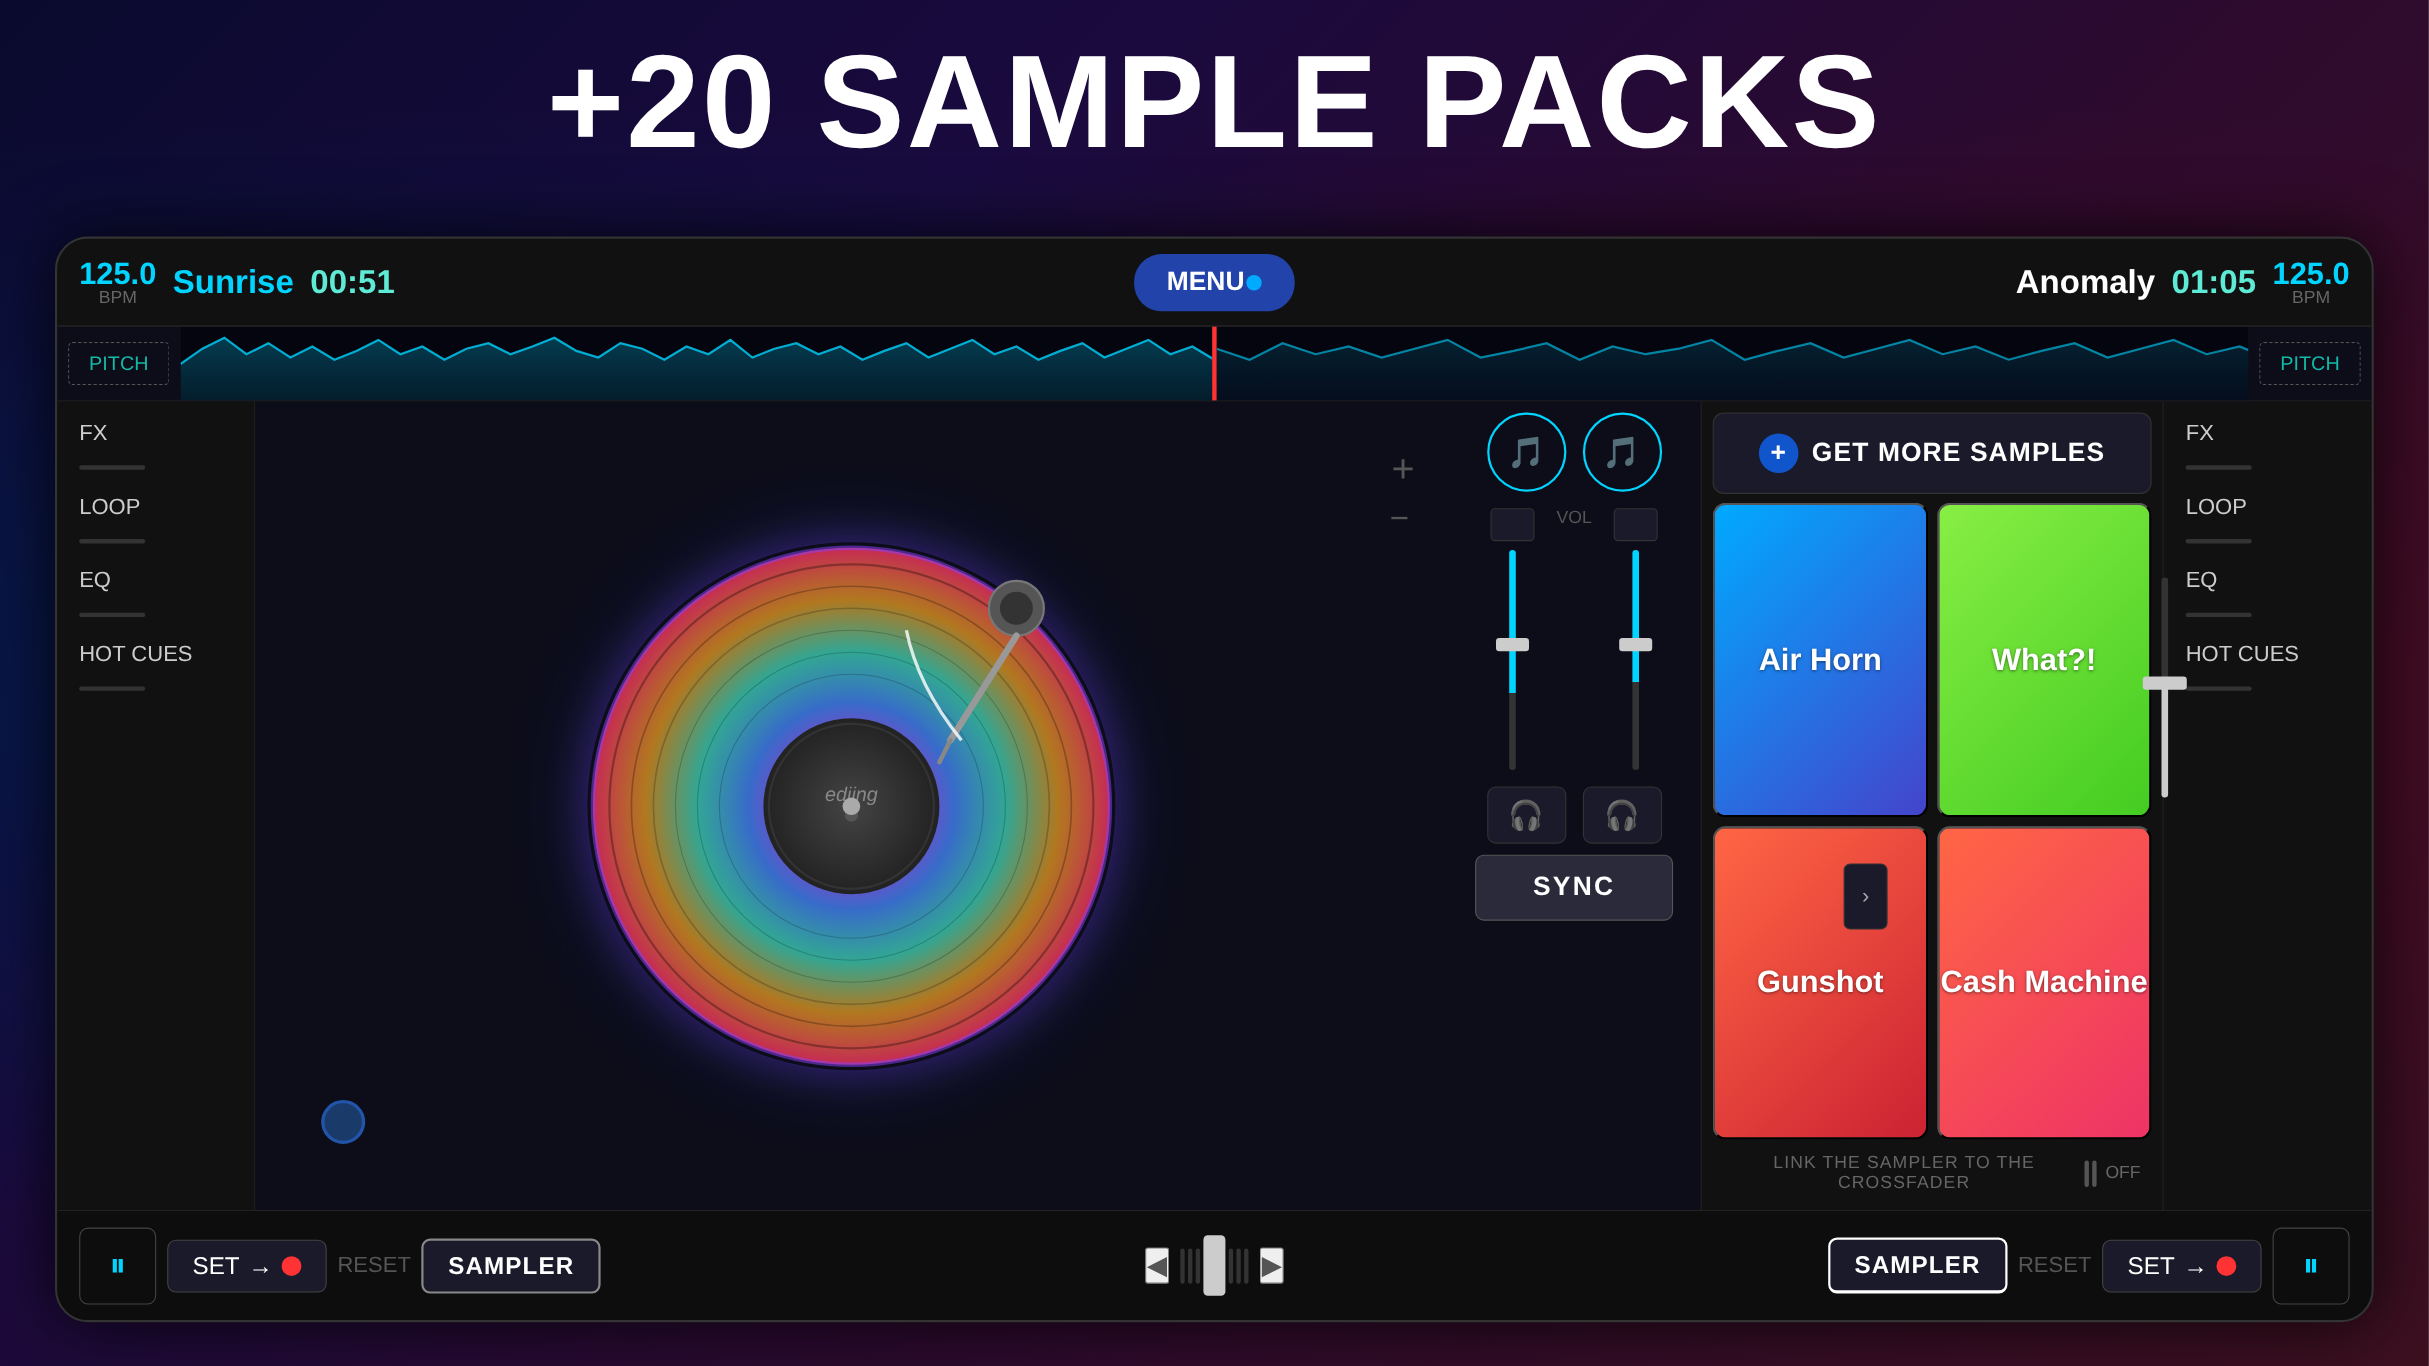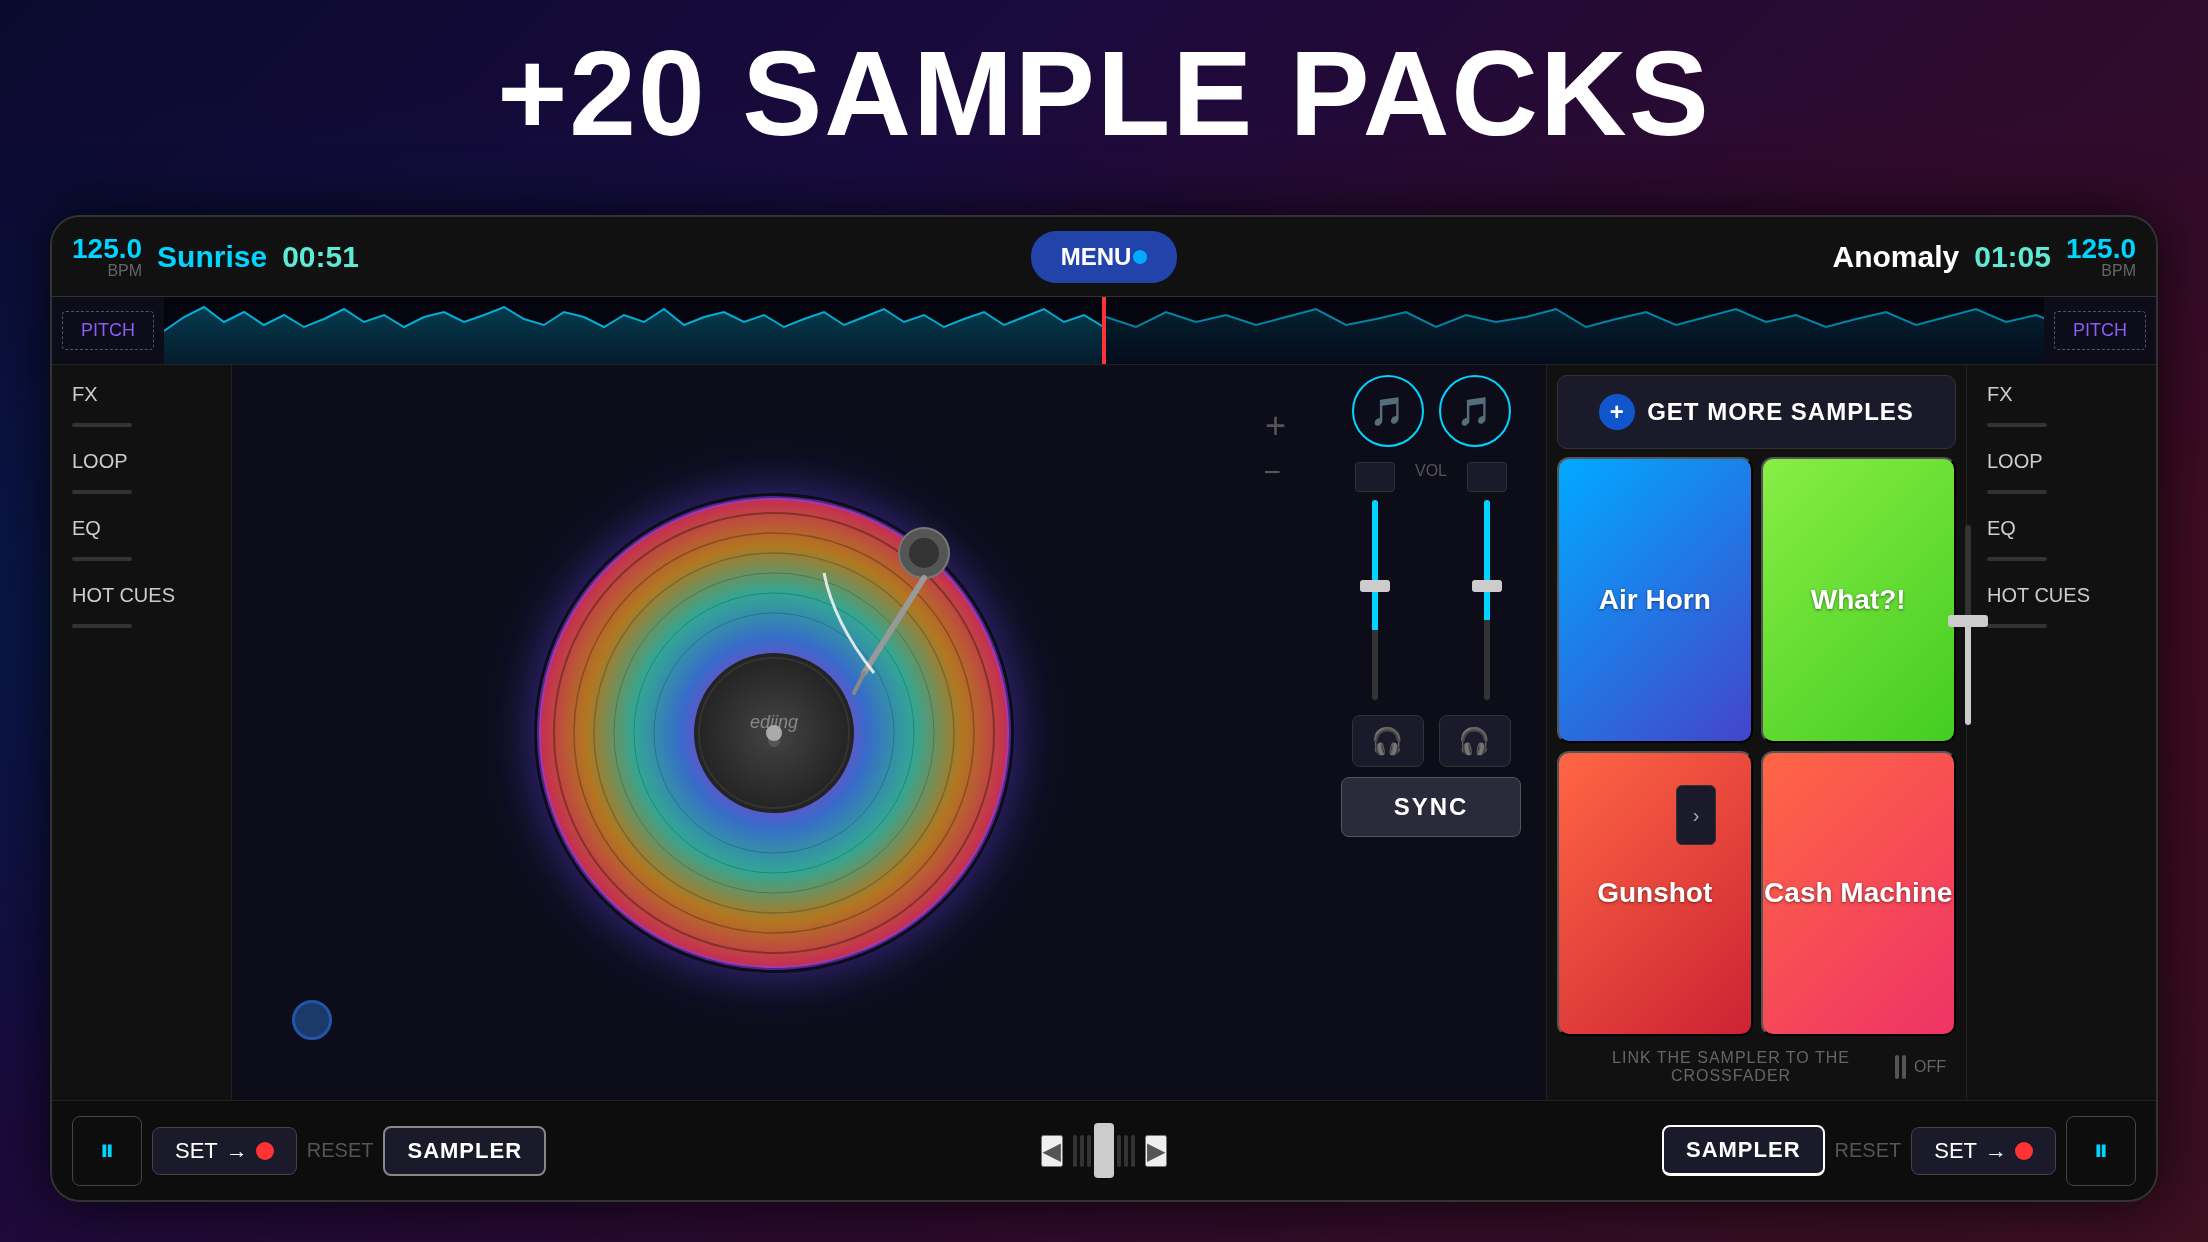--- a/index.html
+++ b/index.html
@@ -61,21 +61,21 @@
     }
 
     .header-left {
       display: flex;
       align-items: center;
       gap: 15px;
       flex: 1;
     }
 
     .bpm-display {
-      text-align: right;
+      text-align: center;
       line-height: 1;
     }
     .bpm-number {
       color: #00d4ff;
       font-size: 28px;
       font-weight: bold;
     }
     .bpm-label {
       color: #666;
       font-size: 16px;
@@ -154,21 +154,21 @@
     .waveform-right {
       flex: 1;
       height: 100%;
       position: relative;
       overflow: hidden;
     }
 
     .pitch-btn {
       background: transparent;
       border: 1px dashed #555;
-      color: #8b5cf6;
+      color: #14b8a6;
       padding: 8px 18px;
       font-size: 18px;
       cursor: pointer;
       border-radius: 4px;
       margin: 0 10px;
     }
 
     
     .main-content {
       display: flex;

